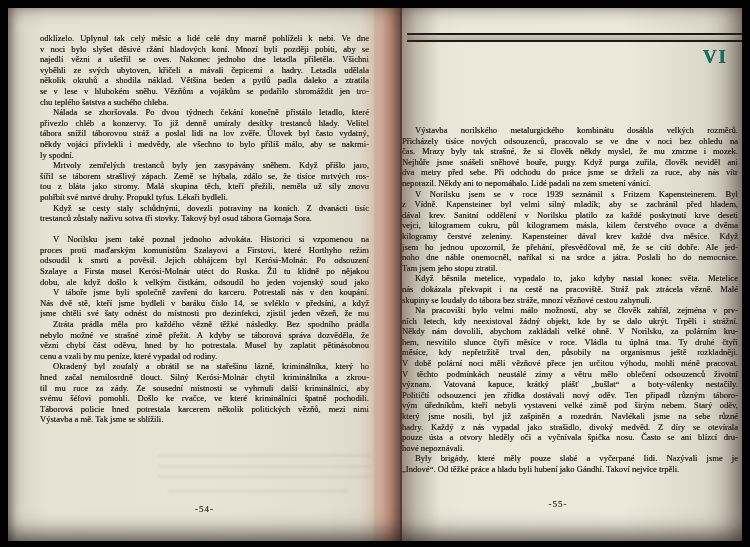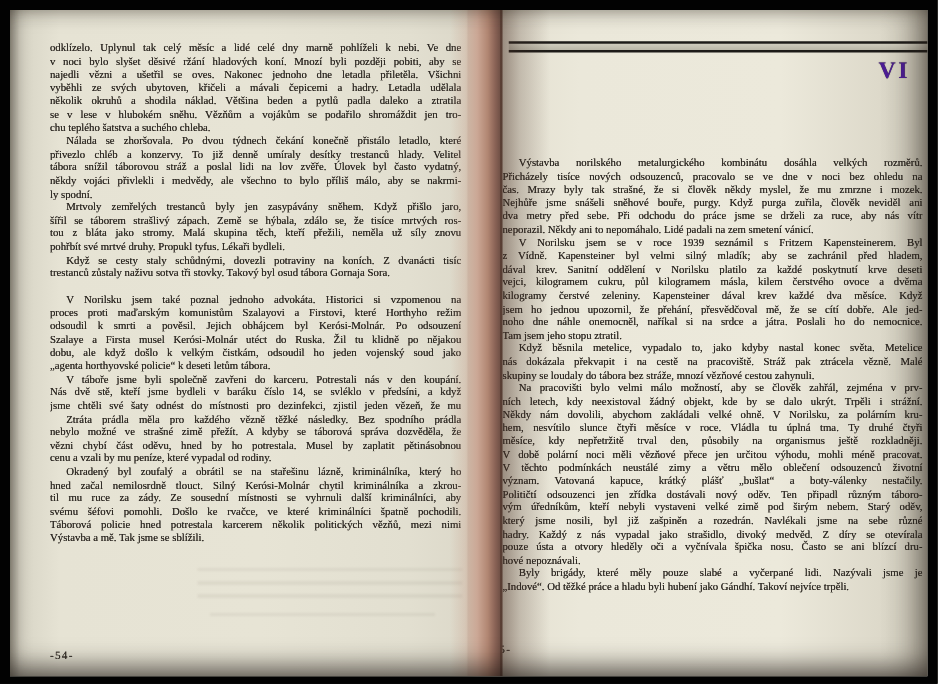--- a/index.html
+++ b/index.html
@@ -42,32 +42,32 @@
   .ln {
     height:10.6px; line-height:10.6px; font-size:8.6px; overflow:hidden;
     color:#2d2924; text-align:justify; text-align-last:justify;
     text-shadow:0 0 0.5px rgba(45,38,30,0.85);
   }
   .ln.last  { text-align-last:left; }
   .ln.first { text-indent:13px; }
   .para.gap-before { margin-top:10.6px; }
   .pagenum {
     position:absolute; z-index:3; font-size:9px; letter-spacing:1px;
-    color:#35302a; text-align:left; text-shadow:0 0 0.5px rgba(45,38,30,0.8);margin-top:15px;
+    color:#35302a; text-align:center; text-shadow:0 0 0.5px rgba(45,38,30,0.8);
   }
   .pagenum-left  { left:32px;  width:329px; top:496px; }
   .pagenum-right { left:382px; width:336px; top:491px; }
   .chapter-rule {
     position:absolute; left:399px; right:0; top:25px; height:5px; z-index:3;
     border-top:2px solid #1d1b18; border-bottom:2px solid #1d1b18;
     background:linear-gradient(180deg,#cfccbd,#b9b6a7);
   }
   .chapter-heading {
     position:absolute; right:14px; top:38px; z-index:3;
-    font-size:19px; font-weight:bold; letter-spacing:2px; color:#4c1d95;
+    font-size:19px; font-weight:bold; letter-spacing:2px; color:#0f766e;
     text-shadow:0 0 0.6px rgba(30,26,22,0.9);
   }
   .ghost {
     position:absolute; z-index:2; pointer-events:none; filter:blur(1px); opacity:0.55;
     background:repeating-linear-gradient(180deg,rgba(95,85,72,0.14) 0 3px,rgba(0,0,0,0) 3px 10.6px);
   }
   .ghost-a { left:150px; top:446px; width:212px; height:30px; }
   .ghost-b { left:160px; top:482px; width:180px; height:9px; }
 </style>
 </head>
@@ -105,21 +105,20 @@
         <div class="para">
           <div class="ln first">Když se cesty staly schůdnými, dovezli potraviny na koních. Z dvanácti tisíc</div>
           <div class="ln last">trestanců zůstaly naživu sotva tři stovky. Takový byl osud tábora Gornaja Sora.</div>
         </div>
         <div class="para gap-before">
           <div class="ln first">V Norilsku jsem také poznal jednoho advokáta. Historici si vzpomenou na</div>
           <div class="ln">proces proti maďarským komunistům Szalayovi a Firstovi, které Horthyho režim</div>
           <div class="ln">odsoudil k smrti a pověsil. Jejich obhájcem byl Kerósi-Molnár. Po odsouzení</div>
           <div class="ln">Szalaye a Firsta musel Kerósi-Molnár utéct do Ruska. Žil tu klidně po nějakou</div>
           <div class="ln">dobu, ale když došlo k velkým čistkám, odsoudil ho jeden vojenský soud jako</div>
-          <div class="ln last">„agenta horthyovské policie“ k deseti letům tábora.</div>
         </div>
         <div class="para">
           <div class="ln first">V táboře jsme byli společně zavřeni do karceru. Potrestali nás v den koupání.</div>
           <div class="ln">Nás dvě stě, kteří jsme bydleli v baráku číslo 14, se svléklo v předsíni, a když</div>
           <div class="ln">jsme chtěli své šaty odnést do místnosti pro dezinfekci, zjistil jeden vězeň, že mu</div>
         </div>
         <div class="para">
           <div class="ln first">Ztráta prádla měla pro každého vězně těžké následky. Bez spodního prádla</div>
           <div class="ln">nebylo možné ve strašné zimě přežít. A kdyby se táborová správa dozvěděla, že</div>
           <div class="ln">vězni chybí část oděvu, hned by ho potrestala. Musel by zaplatit pětinásobnou</div>

